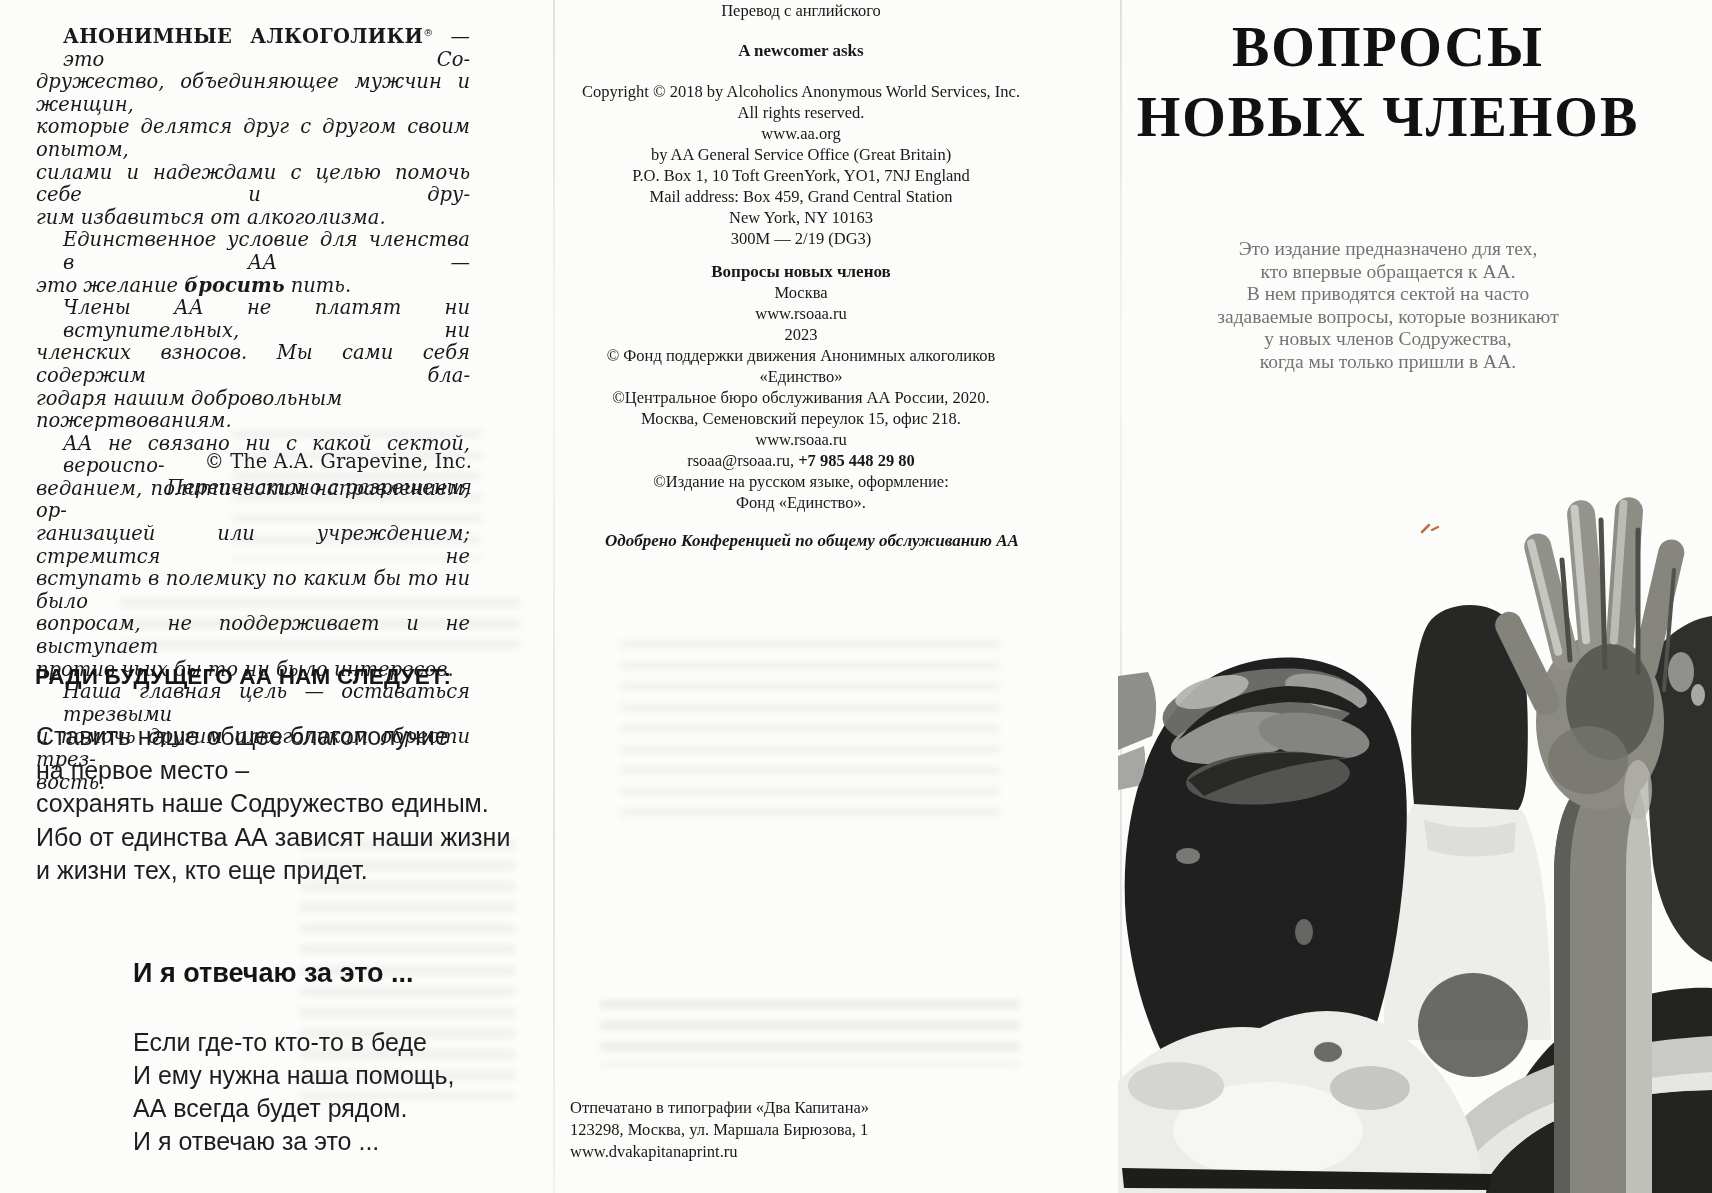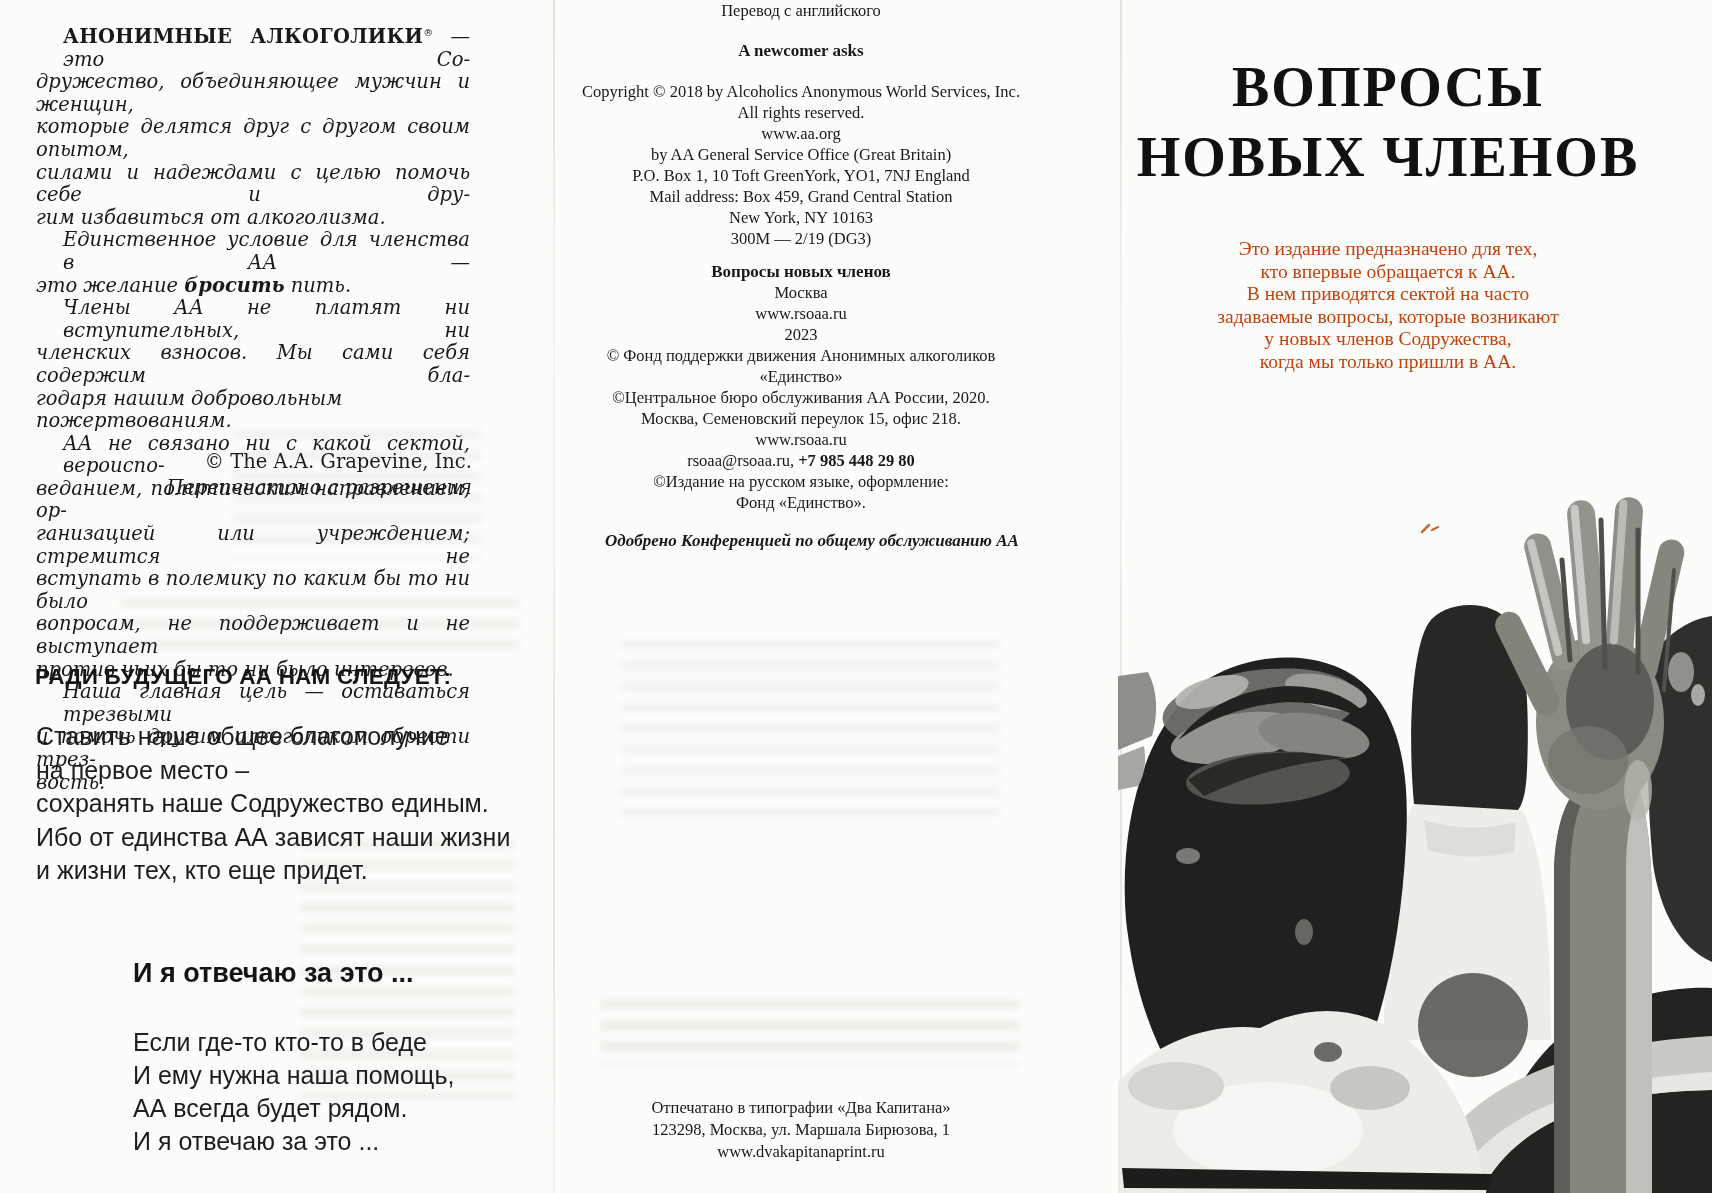--- a/index.html
+++ b/index.html
@@ -37,28 +37,28 @@
         font:25px/33px "Liberation Sans",sans-serif;color:#1d1d1d;}
 
   
   .colophon{position:absolute;left:556px;top:0;width:490px;text-align:center;
             font:16.5px/21px "Liberation Serif",serif;color:#181818;}
   .colophon .note{}
   .colophon .en-title{margin-top:19px;font-weight:bold;font-size:17px;}
   .colophon .blk1{margin-top:20px;}
   .colophon .ru-title{margin-top:12px;font-weight:bold;font-size:17px;}
   .colophon .approved{margin-top:17px;font-weight:bold;font-style:italic;font-size:17px;padding-left:22px;}
-  .printer{position:absolute;left:556px;top:1097px;width:490px;text-align:center;
-           font:16.5px/22px "Liberation Serif",serif;color:#181818;}
+  .printer{position:absolute;left:556px;top:1097px;width:490px;text-align:left;
+           font:16.5px/22px "Liberation Serif",serif;color:#181818;padding-left:14px;}
 
   
   .cover-title{position:absolute;left:1128px;top:12px;width:520px;text-align:center;
-               font:bold 56px/70px "Liberation Serif",serif;color:#111;letter-spacing:2px;margin-top:40px;}
+               font:bold 56px/70px "Liberation Serif",serif;color:#111;letter-spacing:2px;}
   .cover-intro{position:absolute;left:1128px;top:238px;width:520px;text-align:center;
-               font:19.5px/22.6px "Liberation Serif",serif;color:#c2410c;}
+               font:19.5px/22.6px "Liberation Serif",serif;color:#737373;}
   .photo{position:absolute;left:1118px;top:440px;width:594px;height:753px;}
   .photo svg{display:block;width:100%;height:100%;}
 </style>
 </head>
 <body>
 
 <div class="page">
 
   <div class="bleed" style="left:232px;top:430px;width:250px;height:130px;opacity:.10;"></div>
   <div class="bleed" style="left:120px;top:598px;width:400px;height:58px;opacity:.12;"></div>

